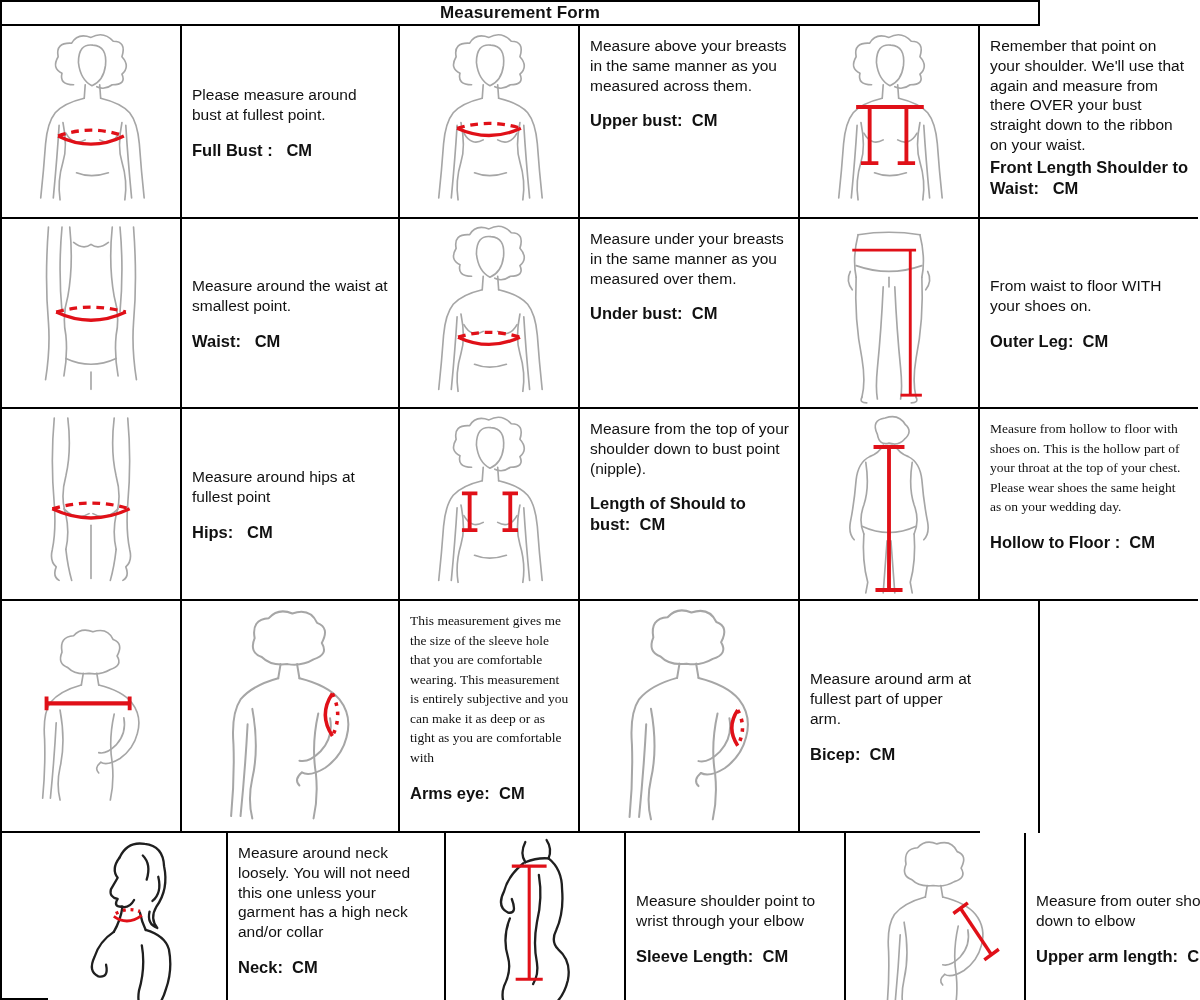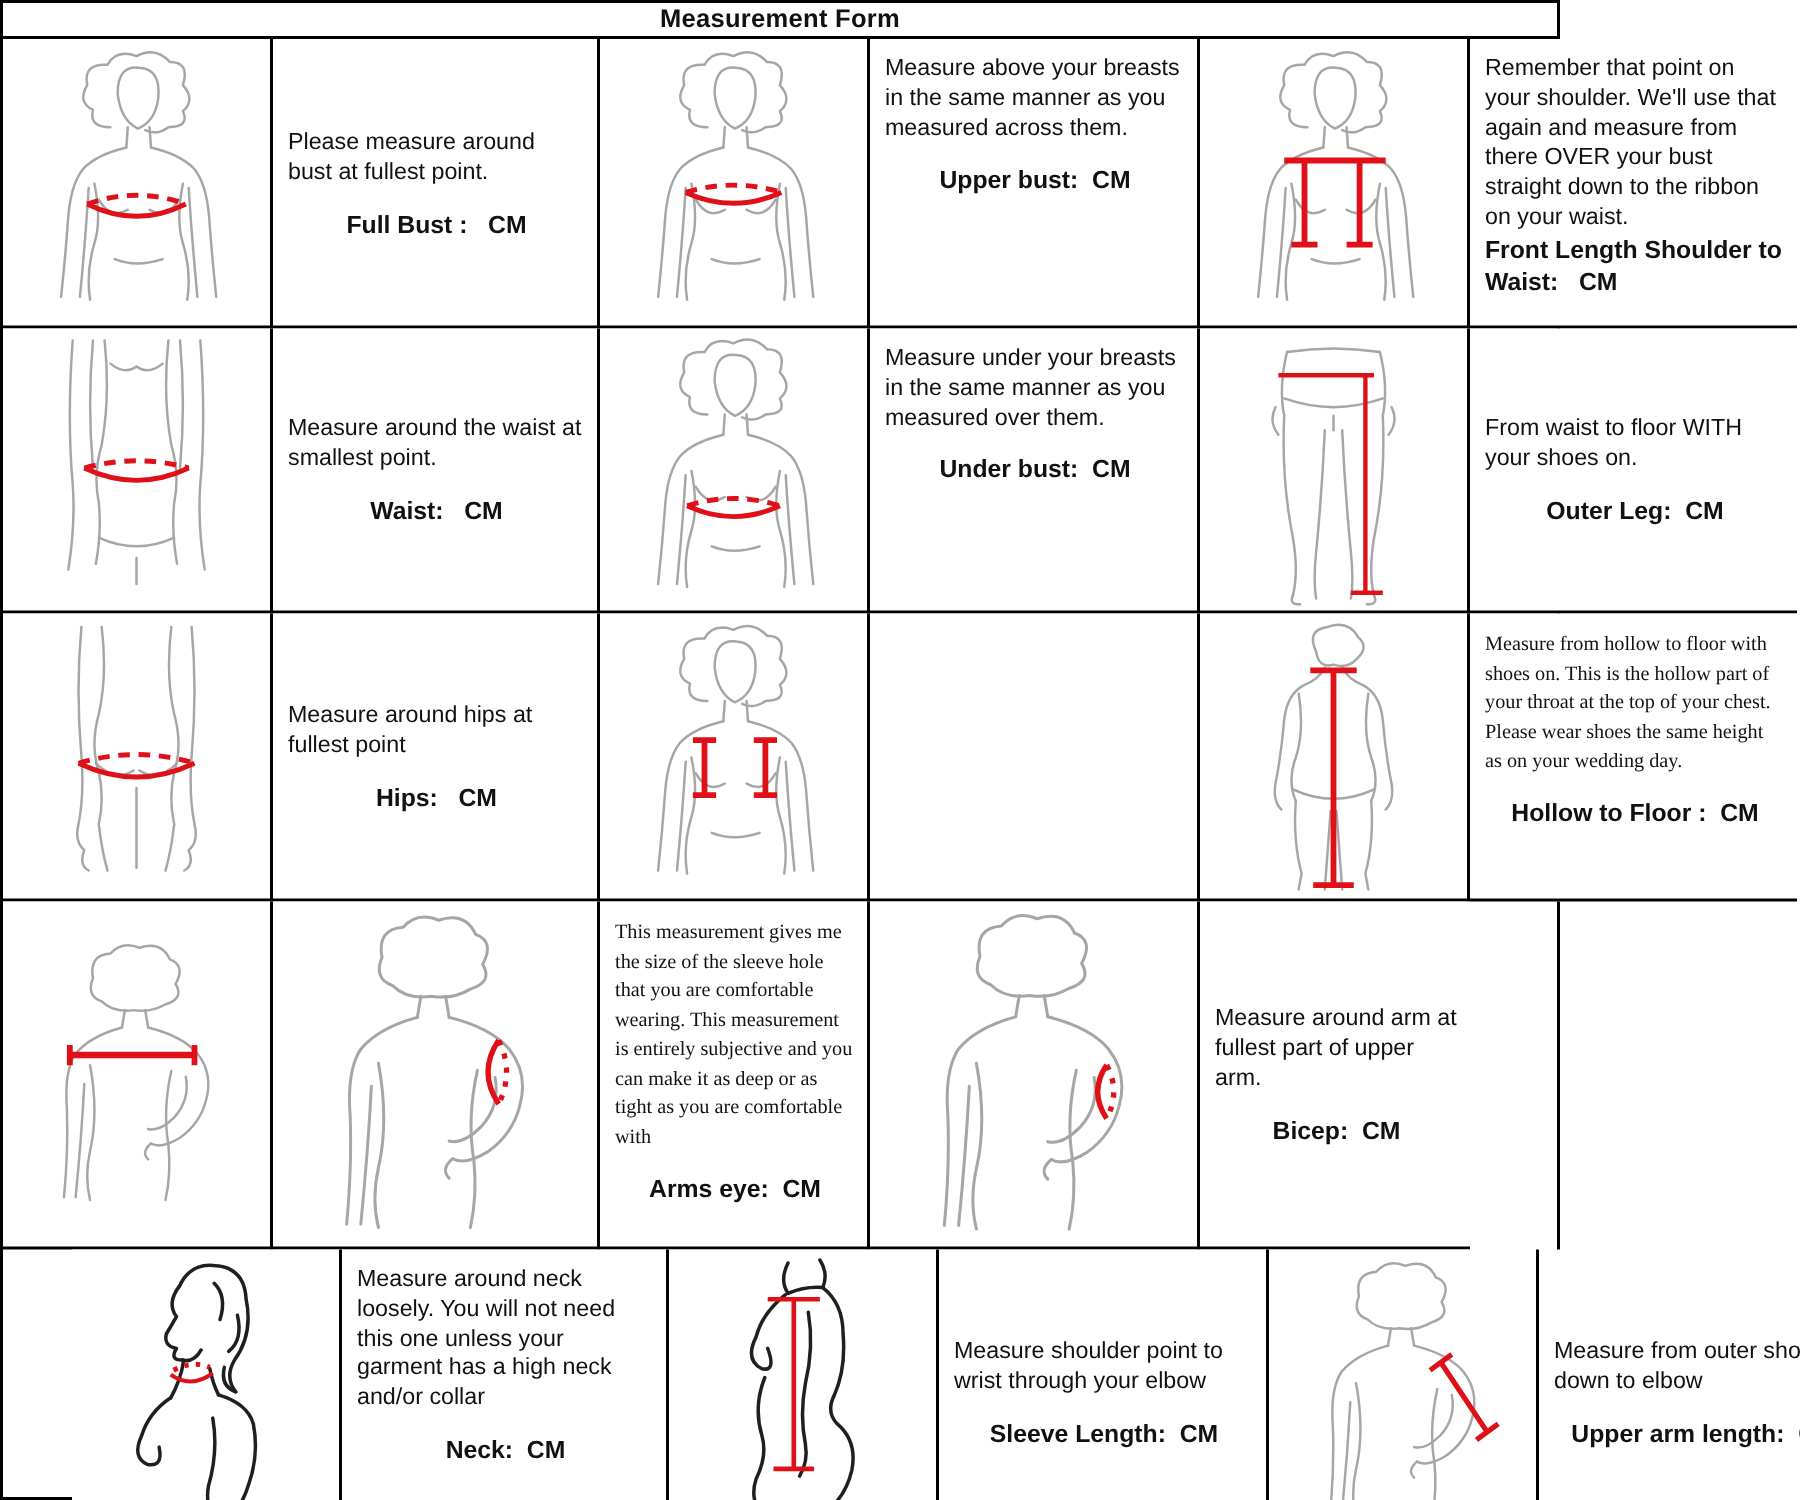--- a/index.html
+++ b/index.html
@@ -1,20 +1,20 @@
 <!DOCTYPE html>
 <html><head>
 <meta charset="utf-8">
 <style>
   html,body{margin:0;padding:0;background:#fff;}
   body{font-family:"Liberation Sans","DejaVu Sans",sans-serif;color:#111;}
   .form{width:1040px;height:1000px;box-sizing:border-box;border:2px solid #000;background:#fff;display:flex;flex-direction:column;}
   .title-row{flex:0 0 24px;box-sizing:border-box;border-bottom:2px solid #000;display:flex;align-items:center;justify-content:center;font-weight:bold;font-size:17px;letter-spacing:.2px;}
   .grid-row{display:grid;grid-template-columns:180px 218px 180px 220px 180px 218px;box-sizing:border-box;}
-  .grid-row .cell{box-sizing:border-box;border-right:2px solid #000;border-bottom:2px solid #000;overflow:hidden;background:#fff;align-items:center;}
+  .grid-row .cell{box-sizing:border-box;border-right:2px solid #000;border-bottom:2px solid #000;overflow:hidden;background:#fff;}
   .grid-row .cell:last-child{border-right:none;}
   .grid-row:last-child .cell{border-bottom:none;}
   .cell.fig{display:flex;align-items:center;justify-content:center;padding:2px;}
   .cell.fig svg{width:100%;height:100%;}
   .cell.txt{display:flex;flex-direction:column;padding:10px 8px 8px 10px;}
   .cell.txt.vc{justify-content:center;}
   .cell.txt.vt{justify-content:flex-start;}
   .desc{margin:0;font-size:15.5px;line-height:1.28;white-space:pre-wrap;}
   .label{margin:15px 0 0 0;font-size:16.5px;font-weight:bold;line-height:1.25;white-space:pre-wrap;}
   .label.tight{margin-top:2px;}
@@ -229,20 +229,22 @@
       <p class="label">Hips:   CM</p>
     </div>
     <div class="cell fig">
       <svg viewBox="0 0 180 190">
         <use href="#bf"></use>
         <path class="red-line" d="M70,84 L70,122 M112,84 L112,122" style="stroke-width:4;"></path>
         <path class="red-line" d="M62,84 L78,84 M62,122 L78,122 M104,84 L120,84 M104,122 L120,122" style="stroke-width:4;"></path>
       </svg>
     </div>
     <div class="cell txt vt">
+      <p class="desc">Measure from the top of your shoulder down to bust point (nipple).</p>
+      <p class="label">Length of Should to bust:  CM</p>
     </div>
     <div class="cell fig">
       <svg viewBox="0 0 180 190">
         <use href="#bfull"></use>
         <path class="red-line" d="M90,36 L90,184" style="stroke-width:4;"></path>
         <path class="red-line" d="M74,36 L106,36 M76,184 L104,184" style="stroke-width:4;"></path>
       </svg>
     </div>
     <div class="cell txt vt small">
       <p class="desc">Measure from hollow to floor with shoes on. This is the hollow part of your throat at the top of your chest. Please wear shoes the same height as on your wedding day.</p>

